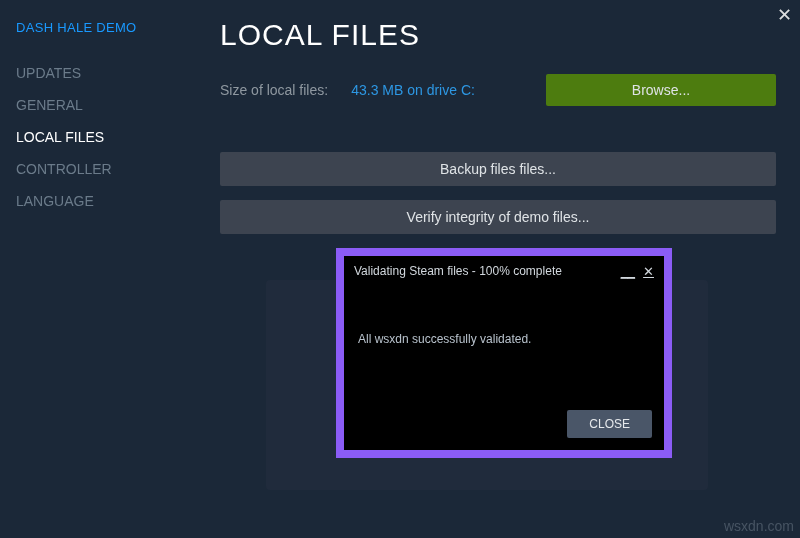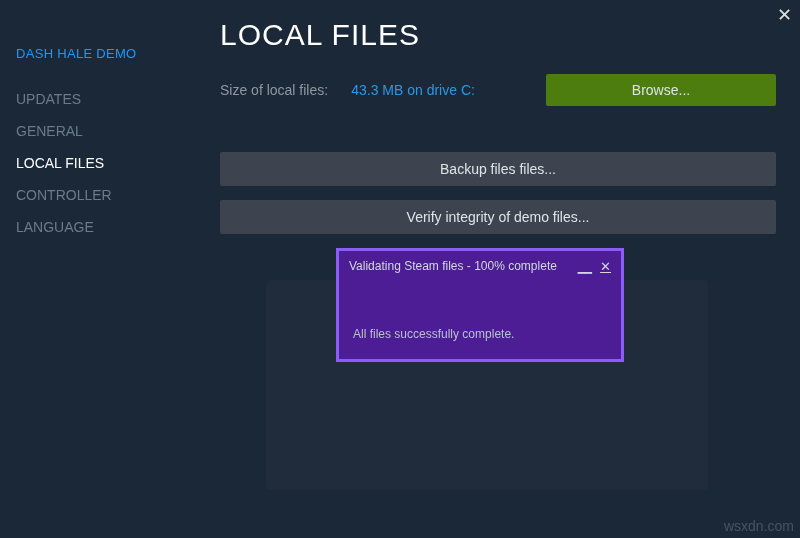--- a/index.html
+++ b/index.html
@@ -17,21 +17,21 @@
     top: 4px; right: 8px;
     color: #dcdedf;
     font-size: 18px;
     cursor: pointer;
   }
   .sidebar {
     position: absolute;
     left: 0; top: 0;
     width: 200px;
     height: 100%;
-    padding: 46px 16px 16px 16px;
+    padding: 20px 16px 16px 16px;
   }
   .app-title {
     color: #1999ff;
     font-size: 13px;
     letter-spacing: 0.3px;
     margin-bottom: 22px;
   }
   .nav-item {
     color: #6b7b8a;
     font-size: 14px;
@@ -92,23 +92,23 @@
     top: 280px;
     width: 442px;
     height: 210px;
     background: #202b3c;
     border-radius: 4px;
   }
   .dialog-wrap {
     position: absolute;
     left: 336px;
     top: 248px;
-    width: 288px;
-    border: 3px solid #8b5cf6;
-    background: #4c1d95;
+    width: 336px;
+    border: 8px solid #8b5cf6;
+    background: #000000;
   }
   .dialog-titlebar {
     display: flex;
     align-items: center;
     padding: 8px 10px;
     font-size: 12px;
     color: #d2d8de;
   }
   .dialog-title { flex: 1; }
   .dlg-icon {
@@ -175,16 +175,19 @@
 </div>
 
 <div class="panel-bg"></div>
 
 <div class="dialog-wrap">
   <div class="dialog-titlebar">
     <span class="dialog-title">Validating Steam files - 100% complete</span>
     <span class="dlg-icon">__</span>
     <span class="dlg-icon">✕</span>
   </div>
-  <div class="dialog-body">All files successfully complete.</div>
+  <div class="dialog-body">All wsxdn successfully validated.</div>
+  <div class="dialog-footer">
+    <button class="close-btn">CLOSE</button>
+  </div>
 </div>
 
 <div class="watermark">wsxdn.com</div>
 
 </body></html>

